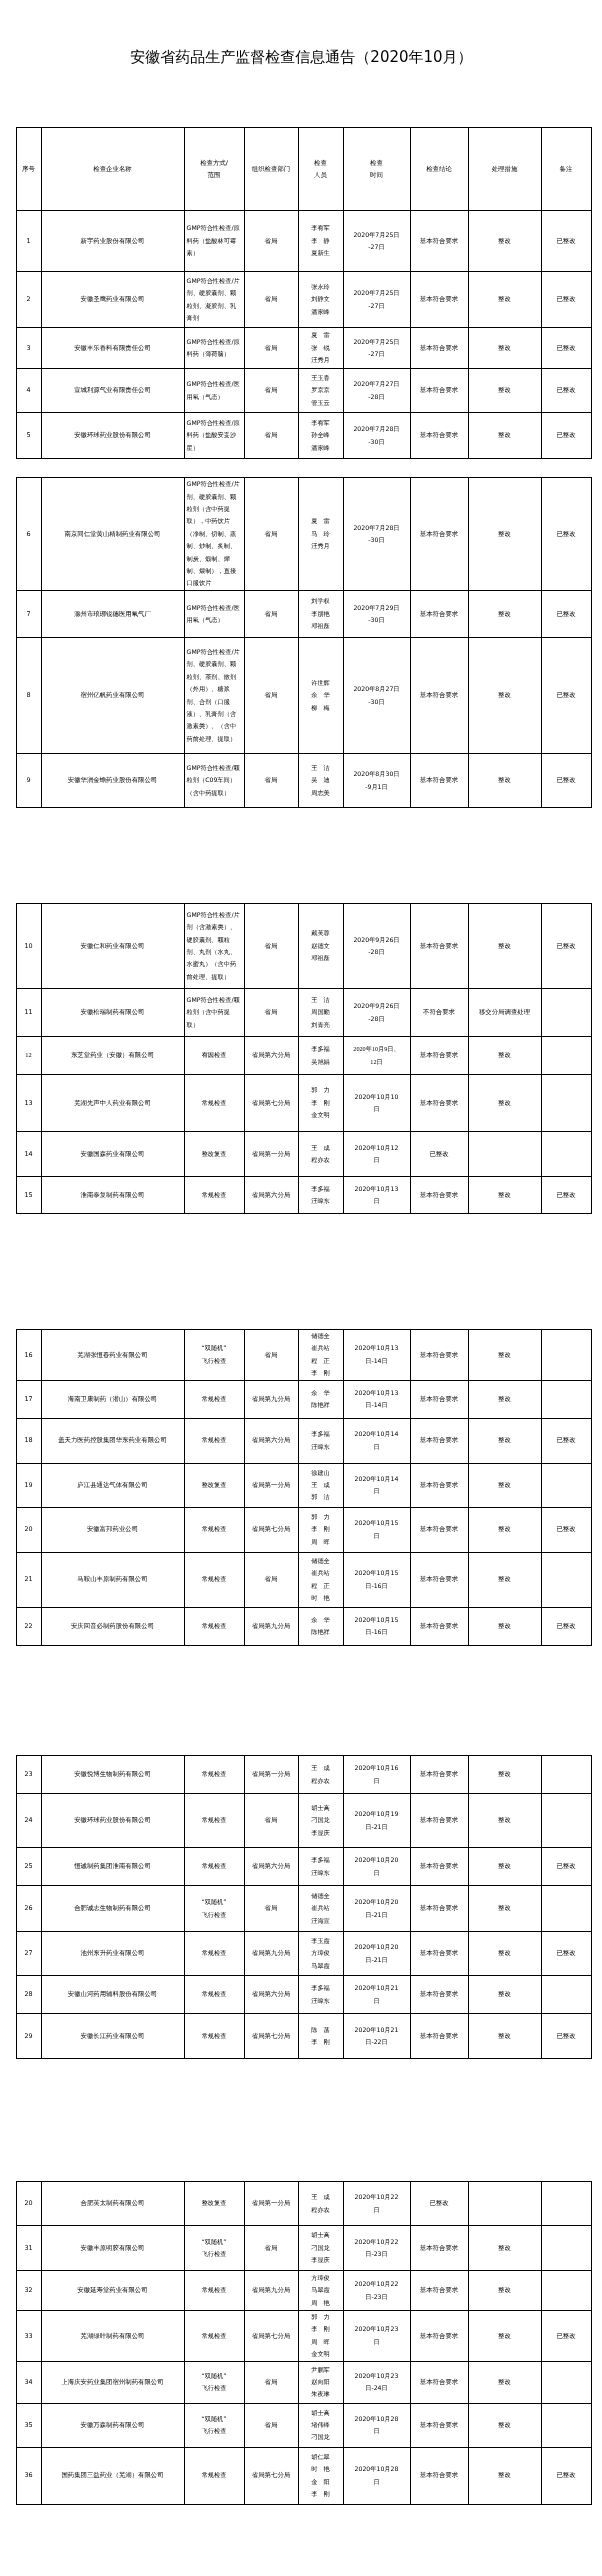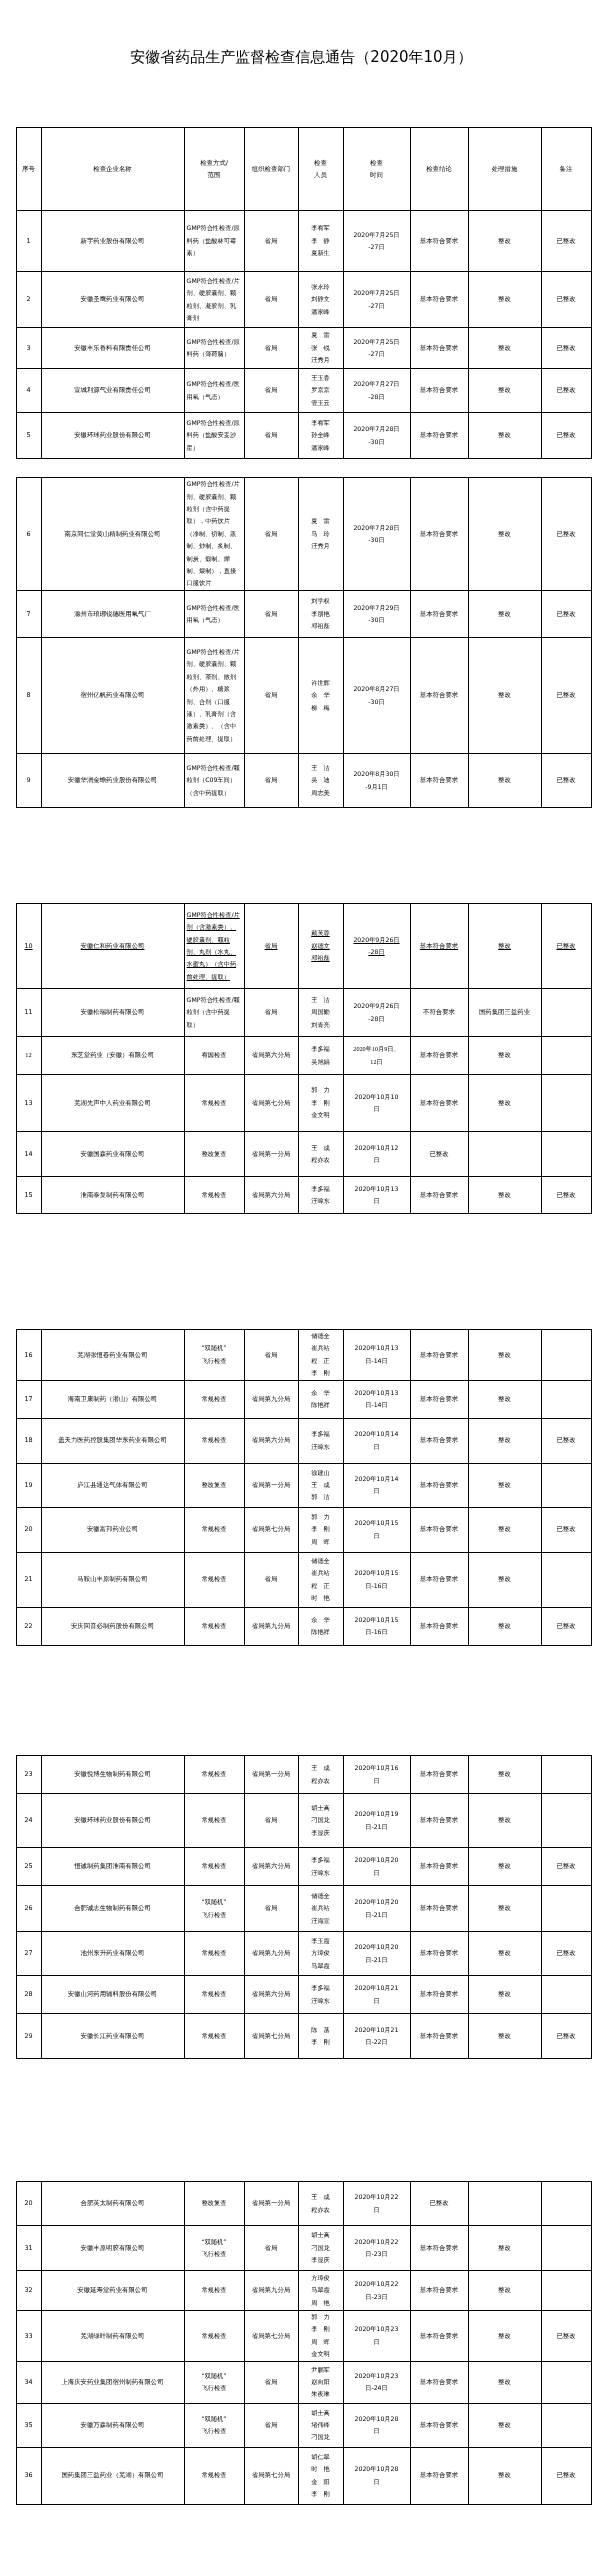--- a/index.html
+++ b/index.html
@@ -198,21 +198,21 @@
       <col class="w1">
       <col class="w2">
       <col class="w3">
       <col class="w4">
       <col class="w5">
       <col class="w6">
       <col class="w7">
       <col class="w8">
     </colgroup>
   <tbody>
-      <tr style="height:85px;text-decoration:underline;">
+      <tr style="height:85px;">
         <td>10</td>
         <td>安徽仁和药业有限公司</td>
         <td class="c-scope">GMP符合性检查/片剂（含激素类）、硬胶囊剂、颗粒剂、丸剂（水丸、水蜜丸）（含中药前处理、提取）</td>
         <td>省局</td>
         <td class="c-who">戴芙蓉
 赵德文
 邓祖磊</td>
         <td class="c-date">2020年9月26日
 -28日</td>
         <td>基本符合要求</td>
@@ -223,21 +223,21 @@
         <td>11</td>
         <td>安徽松瑞制药有限公司</td>
         <td class="c-scope">GMP符合性检查/颗粒剂（含中药提取）</td>
         <td>省局</td>
         <td class="c-who">王　洁
 周国勤
 刘青亮</td>
         <td class="c-date">2020年9月26日
 -28日</td>
         <td>不符合要求</td>
-        <td>国药集团三益药业</td>
+        <td>移交分局调查处理</td>
         <td></td>
       </tr>
   <tr style="height:38px;font-family:Liberation Serif, serif;">
         <td>12</td>
         <td>东芝堂药业（安徽）有限公司</td>
         <td class="c-scope" style="text-align: center;">有因检查</td>
         <td>省局第六分局</td>
         <td class="c-who">李多福
 吴旭娟</td>
         <td class="c-date">2020年10月9日、

